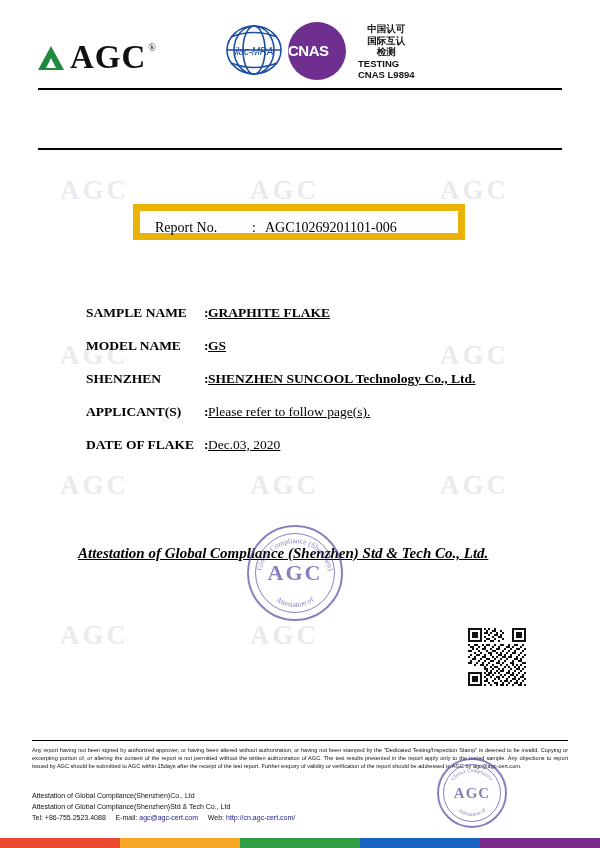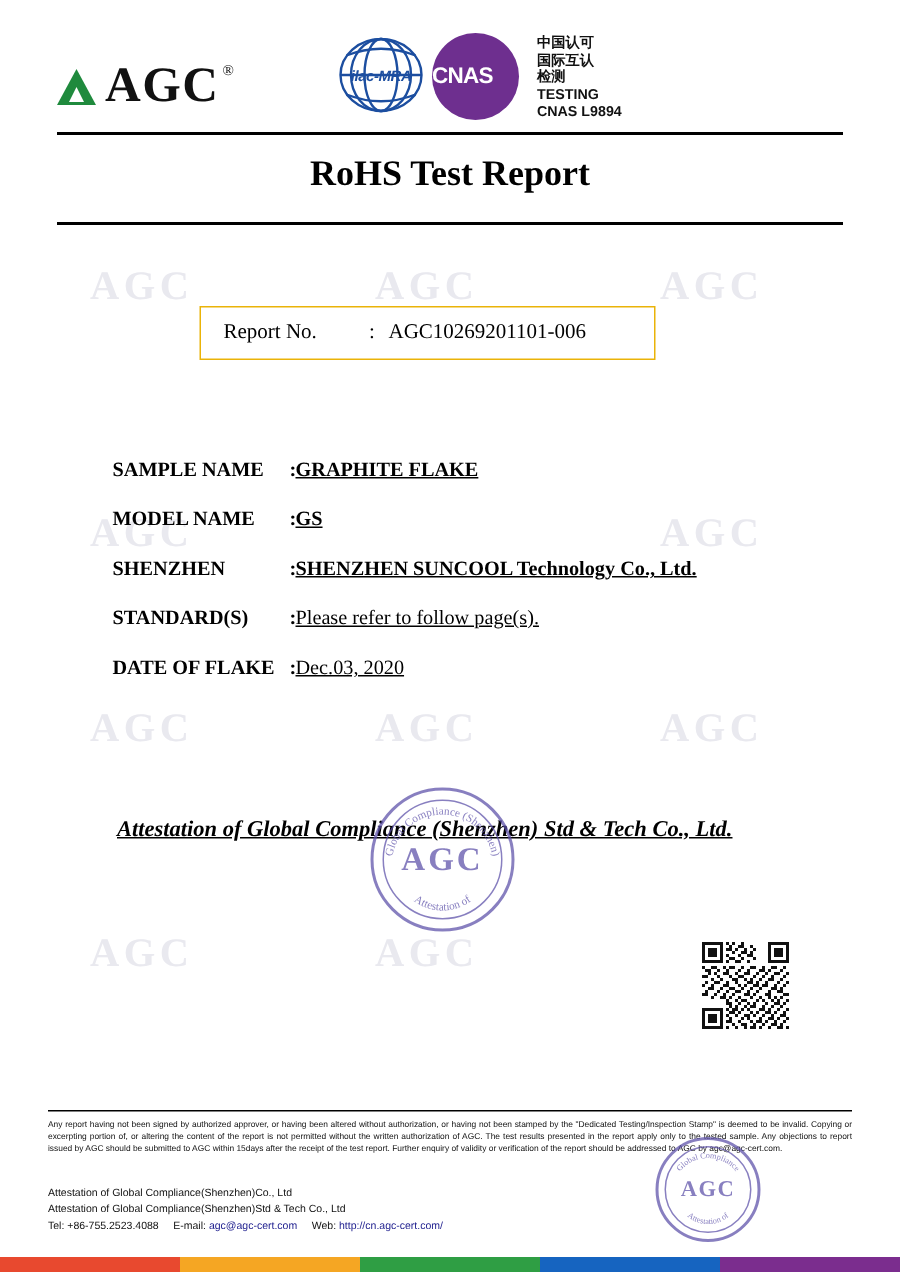--- a/index.html
+++ b/index.html
@@ -88,21 +88,21 @@
     left: 2px; top: 0;
     width: 60px; height: 52px;
   }
   .ilac-text {
     position: absolute;
     left: 0; top: 22px;
     width: 64px;
     text-align: center;
     font-family: "Liberation Sans", sans-serif;
     font-size: 10px;
-    font-weight: bold;
+    font-weight: normal;
     font-style: italic;
     color: #1c4ea0;
     letter-spacing: -0.3px;
   }
 
   .logo-cnas {
     position: absolute;
     left: 288px;
     top: 8px;
     width: 66px;
@@ -130,21 +130,21 @@
   .cnas-right {
     position: absolute;
     left: 358px;
     top: 9px;
     font-family: "Liberation Sans", sans-serif;
     font-size: 9.5px;
     font-weight: bold;
     color: #111;
     line-height: 11.5px;
   }
-  .cnas-right .cn { letter-spacing: 0px; }
+  .cnas-right .cn { letter-spacing: 0px; text-align: center; }
 
   .rule {
     position: absolute;
     left: 38px;
     width: 524px;
     height: 2px;
     background: #000;
   }
   .rule.top { top: 88px; }
   .rule.bottom { top: 148px; }
@@ -159,23 +159,23 @@
     font-size: 24px;
     font-weight: bold;
     color: #000;
   }
 
   
   .report-box {
     position: absolute;
     left: 133px;
     top: 204px;
-    width: 304px;
+    width: 332px;
     height: 36px;
-    border: 1px solid #eab308;
+    border: 7px solid #eab308;
     box-sizing: border-box;
     text-decoration: underline;
   }
   .report-box .lbl {
     position: absolute;
     left: 15px;
     top: 9px;
     font-size: 14px;
     font-family: "Liberation Serif", serif;
     color: #000;
@@ -199,20 +199,21 @@
   .fields {
     position: absolute;
     left: 75px;
     top: 305px;
     width: 470px;
   }
   .field-row {
     position: relative;
     height: 26px;
     margin-bottom: 7px;
+    margin-left: 11px;
   }
   .field-label {
     position: absolute;
     left: 0;
     top: 0;
     font-size: 13.5px;
     font-weight: bold;
     font-family: "Liberation Serif", serif;
     color: #000;
   }
@@ -408,21 +409,20 @@
     <div class="cnas-right">
       <div class="cn">中国认可</div>
       <div class="cn">国际互认</div>
       <div class="cn">检测</div>
       <div>TESTING</div>
       <div>CNAS L9894</div>
     </div>
   </div>
 
   <div class="rule top"></div>
-  <div class="doc-title">RoHS Test Report</div>
   <div class="rule bottom"></div>
 
   <div class="report-box">
     <span class="lbl">Report No.</span>
     <span class="colon">:</span>
     <span class="val">AGC10269201101-006</span>
   </div>
 
   <div class="fields">
     <div class="field-row">
@@ -434,21 +434,21 @@
       <span class="field-label">MODEL NAME</span>
       <span class="field-colon">:</span>
       <span class="field-value bold">GS</span>
     </div>
     <div class="field-row">
       <span class="field-label">SHENZHEN</span>
       <span class="field-colon">:</span>
       <span class="field-value bold">SHENZHEN  SUNCOOL  Technology Co., Ltd.</span>
     </div>
     <div class="field-row">
-      <span class="field-label">STANDARD(S)</span>
+      <span class="field-label">APPLICANT(S)</span>
       <span class="field-colon">:</span>
       <span class="field-value">Please refer to follow page(s).</span>
     </div>
     <div class="field-row">
       <span class="field-label">DATE OF FLAKE</span>
       <span class="field-colon">:</span>
       <span class="field-value">Dec.03, 2020</span>
     </div>
   </div>
 

